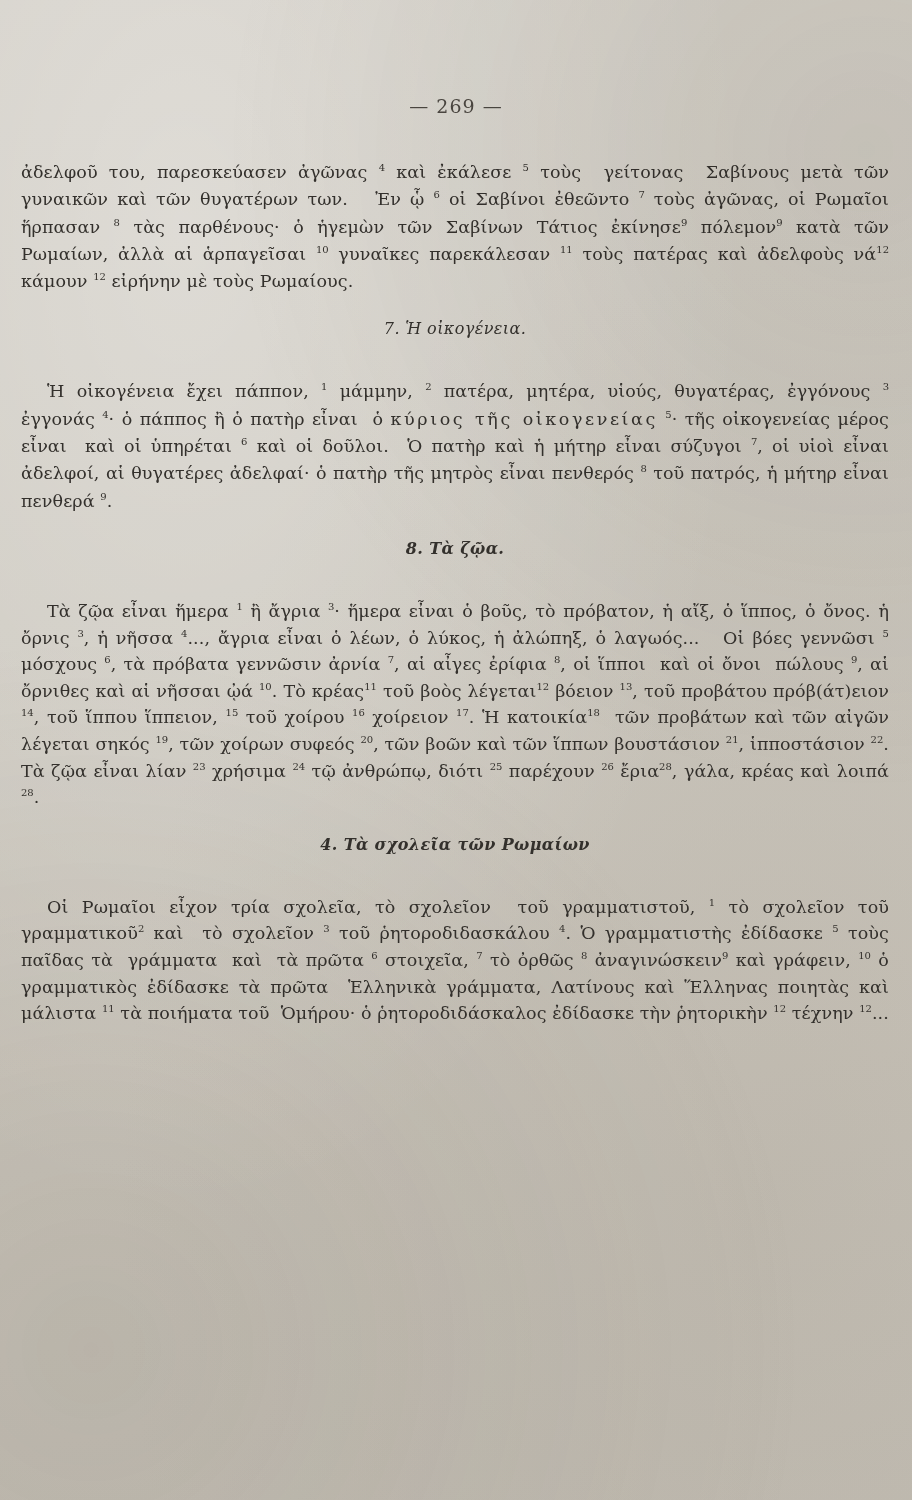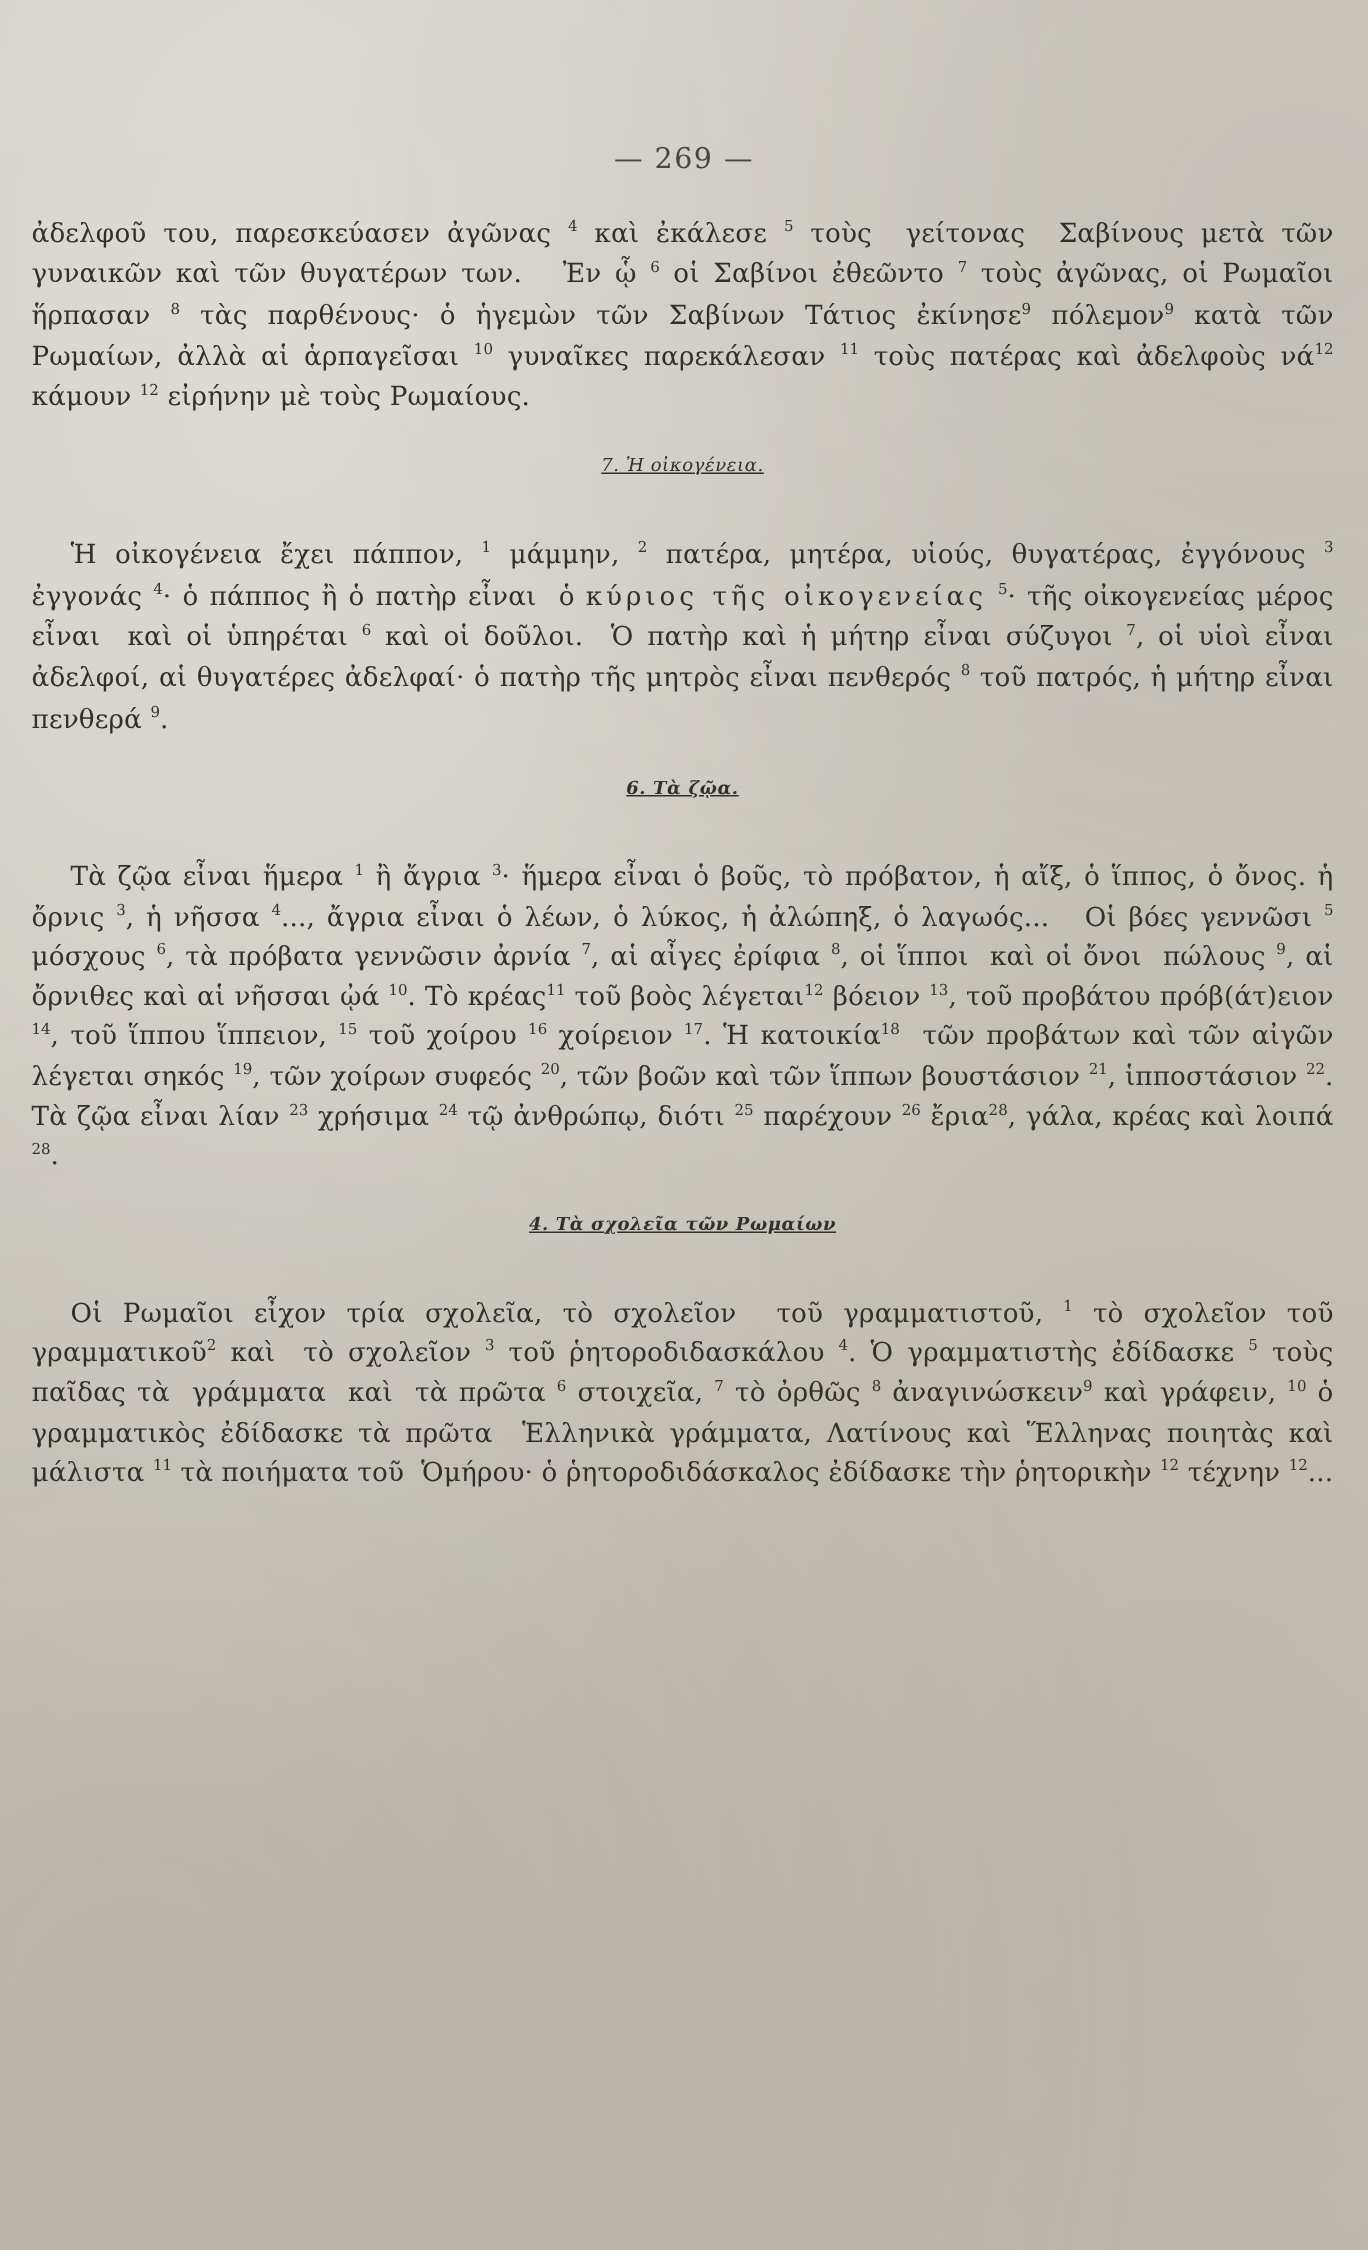--- a/index.html
+++ b/index.html
@@ -68,60 +68,59 @@
   }
   p.indent {
     text-indent: 26px;
     margin-top: 40px;
   }
   p.tight {
     line-height: 1.52;
   }
   .heading {
     text-align: center;
-    font-size: 12px;
+    font-size: 16px;
     font-style: italic;
     margin: 24px 0 18px 0;
     letter-spacing: 0.4px;
     color: #33302c;
-    text-decoration: underline;
   }
   .heading.bold {
     font-weight: bold;
   }
   sup {
     font-size: 10px;
     line-height: 0;
     vertical-align: super;
     letter-spacing: 0;
   }
   .sp {
     letter-spacing: 2.6px;
   }
   .blk {
-    margin-top: 0;
+    margin-top: 16px;
   }
 </style>
 </head>
 <body>
 
 <div class="page">
   <div class="content">
 
     <div class="folio">— 269 —</div>
 
     <div class="col">
 
       <p class="blk">ἀδελφοῦ του, παρεσκεύασεν ἀγῶνας <sup>4</sup> καὶ ἐκάλεσε <sup>5</sup> τοὺς&nbsp; γείτονας&nbsp; Σαβίνους μετὰ τῶν γυναικῶν καὶ τῶν θυγατέρων των. &nbsp;&nbsp;Ἐν ᾧ <sup>6</sup> οἱ Σαβίνοι ἐθεῶντο <sup>7</sup> τοὺς ἀγῶνας, οἱ Ρωμαῖοι ἥρπασαν <sup>8</sup> τὰς παρθένους· ὁ ἡγεμὼν τῶν Σαβίνων Τάτιος ἐκίνησε<sup>9</sup> πόλεμον<sup>9</sup> κατὰ τῶν Ρωμαίων, ἀλλὰ αἱ ἁρπαγεῖσαι <sup>10</sup> γυναῖκες παρεκάλεσαν <sup>11</sup> τοὺς πατέρας καὶ ἀδελφοὺς νά<sup>12</sup> κάμουν <sup>12</sup> εἰρήνην μὲ τοὺς Ρωμαίους.</p>
 
       <div class="heading">7. Ἡ οἰκογένεια.</div>
 
       <p class="indent">Ἡ οἰκογένεια ἔχει πάππον, <sup>1</sup> μάμμην, <sup>2</sup> πατέρα, μητέρα, υἱούς, θυγατέρας, ἐγγόνους <sup>3</sup> ἐγγονάς <sup>4</sup>· ὁ πάππος ἢ ὁ πατὴρ εἶναι&nbsp; ὁ <span class="sp">κύριος τῆς οἰκογενείας</span> <sup>5</sup>· τῆς οἰκογενείας μέρος εἶναι&nbsp; καὶ οἱ ὑπηρέται <sup>6</sup> καὶ οἱ δοῦλοι. &nbsp;Ὁ πατὴρ καὶ ἡ μήτηρ εἶναι σύζυγοι <sup>7</sup>, οἱ υἱοὶ εἶναι ἀδελφοί, αἱ θυγατέρες ἀδελφαί· ὁ πατὴρ τῆς μητρὸς εἶναι πενθερός <sup>8</sup> τοῦ πατρός, ἡ μήτηρ εἶναι πενθερά <sup>9</sup>.</p>
 
-      <div class="heading bold">6. Τὰ ζῷα.</div>
+      <div class="heading bold">8. Τὰ ζῷα.</div>
 
       <p class="indent tight">Τὰ ζῷα εἶναι ἥμερα <sup>1</sup> ἢ ἄγρια <sup>3</sup>· ἥμερα εἶναι ὁ βοῦς, τὸ πρόβατον, ἡ αἴξ, ὁ ἵππος, ὁ ὄνος. ἡ ὄρνις <sup>3</sup>, ἡ νῆσσα <sup>4</sup>..., ἄγρια εἶναι ὁ λέων, ὁ λύκος, ἡ ἀλώπηξ, ὁ λαγωός... &nbsp;&nbsp;Οἱ βόες γεννῶσι <sup>5</sup> μόσχους <sup>6</sup>, τὰ πρόβατα γεννῶσιν ἀρνία <sup>7</sup>, αἱ αἶγες ἐρίφια <sup>8</sup>, οἱ ἵπποι&nbsp; καὶ οἱ ὄνοι&nbsp; πώλους <sup>9</sup>, αἱ ὄρνιθες καὶ αἱ νῆσσαι ᾠά <sup>10</sup>. Τὸ κρέας<sup>11</sup> τοῦ βοὸς λέγεται<sup>12</sup> βόειον <sup>13</sup>, τοῦ προβάτου πρόβ(άτ)ειον <sup>14</sup>, τοῦ ἵππου ἵππειον, <sup>15</sup> τοῦ χοίρου <sup>16</sup> χοίρειον <sup>17</sup>. Ἡ κατοικία<sup>18</sup>&nbsp; τῶν προβάτων καὶ τῶν αἰγῶν λέγεται σηκός <sup>19</sup>, τῶν χοίρων συφεός <sup>20</sup>, τῶν βοῶν καὶ τῶν ἵππων βουστάσιον <sup>21</sup>, ἱπποστάσιον <sup>22</sup>. Τὰ ζῷα εἶναι λίαν <sup>23</sup> χρήσιμα <sup>24</sup> τῷ ἀνθρώπῳ, διότι <sup>25</sup> παρέχουν <sup>26</sup> ἔρια<sup>28</sup>, γάλα, κρέας καὶ λοιπά <sup>28</sup>.</p>
 
       <div class="heading bold">4. Τὰ σχολεῖα τῶν Ρωμαίων</div>
 
       <p class="indent tight">Οἱ Ρωμαῖοι εἶχον τρία σχολεῖα, τὸ σχολεῖον&nbsp; τοῦ γραμματιστοῦ, <sup>1</sup> τὸ σχολεῖον τοῦ γραμματικοῦ<sup>2</sup> καὶ&nbsp; τὸ σχολεῖον <sup>3</sup> τοῦ ῥητοροδιδασκάλου <sup>4</sup>. Ὁ γραμματιστὴς ἐδίδασκε <sup>5</sup> τοὺς παῖδας τὰ&nbsp; γράμματα&nbsp; καὶ&nbsp; τὰ πρῶτα <sup>6</sup> στοιχεῖα, <sup>7</sup> τὸ ὀρθῶς <sup>8</sup> ἀναγινώσκειν<sup>9</sup> καὶ γράφειν, <sup>10</sup> ὁ γραμματικὸς ἐδίδασκε τὰ πρῶτα&nbsp; Ἑλληνικὰ γράμματα, Λατίνους καὶ Ἕλληνας ποιητὰς καὶ μάλιστα <sup>11</sup> τὰ ποιήματα τοῦ&nbsp; Ὁμήρου· ὁ ῥητοροδιδάσκαλος ἐδίδασκε τὴν ῥητορικὴν <sup>12</sup> τέχνην <sup>12</sup>...</p>
 
     </div>
   </div>
 </div>

